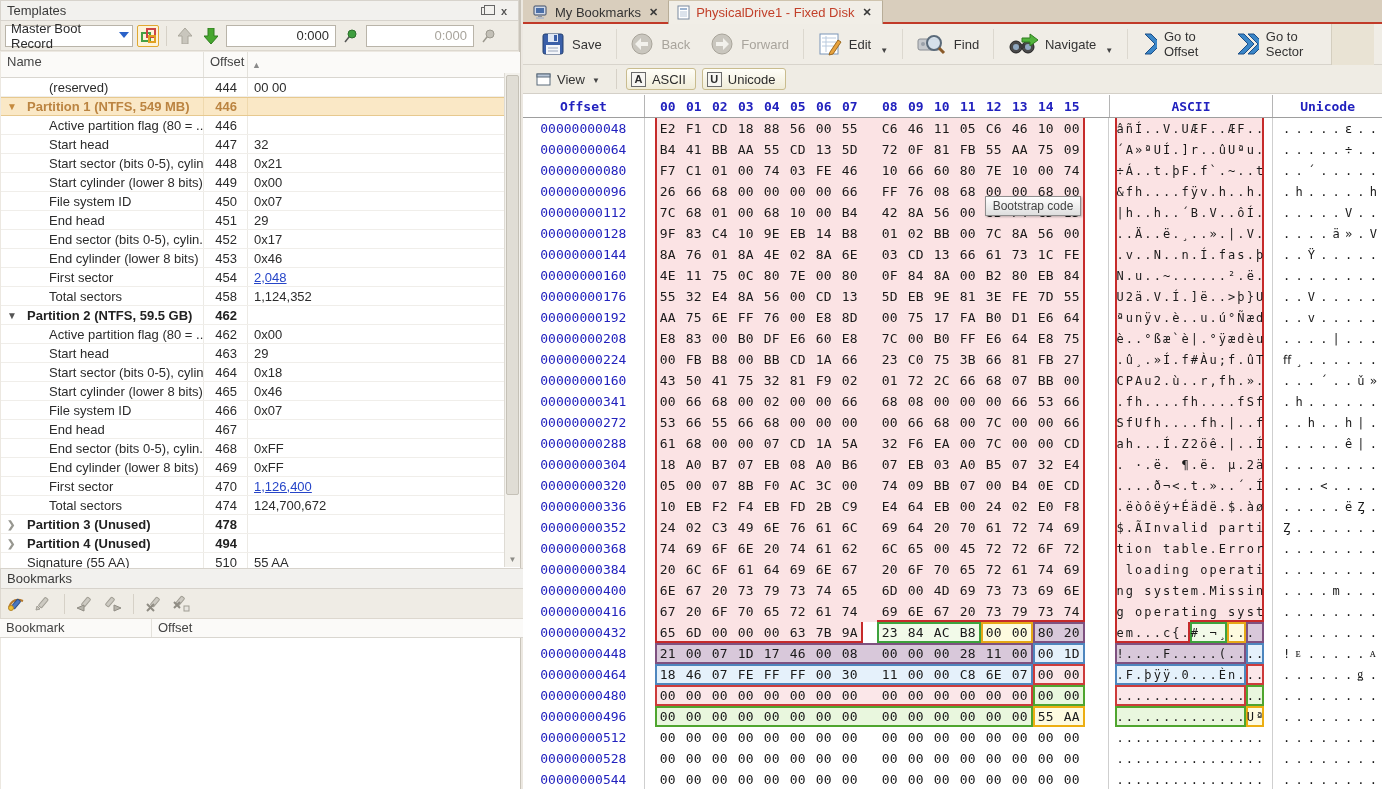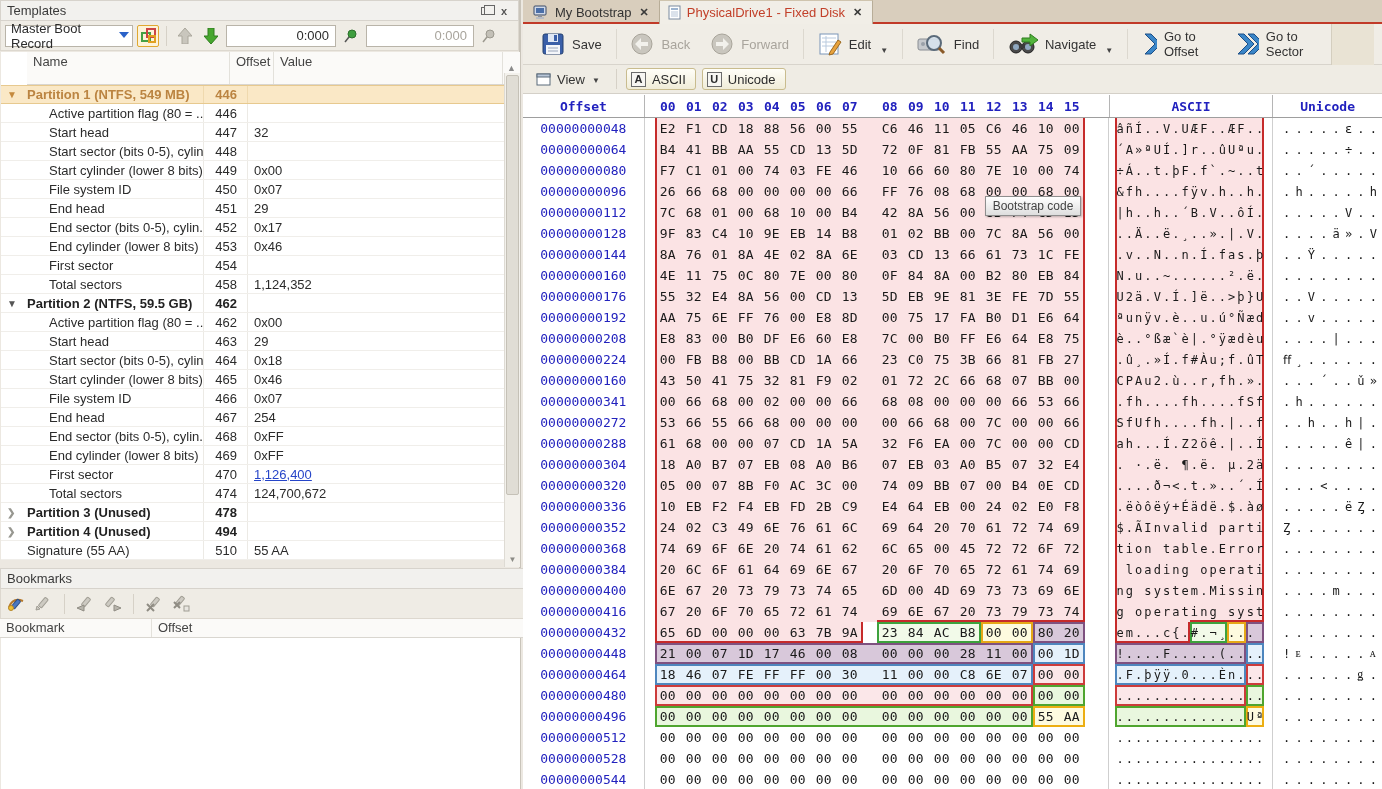--- a/index.html
+++ b/index.html
@@ -26,22 +26,22 @@
   .combo .grow { flex:1; }
   .combo-arrow { width:18px; height:20px; display:flex; align-items:center; justify-content:center; }
   .tbtn { width:22px; height:22px; display:flex; align-items:center; justify-content:center; }
   .tbtn.toggled { border:1px solid #e0a830; background:#fdf3d8; border-radius:2px; }
   .vsep { width:1px; height:20px; background:#d6d1c7; margin:0 3px; }
   .offbox { height:22px; background:#fff; border:1px solid #b9b4a9; display:flex; align-items:center;
             justify-content:flex-end; padding-right:6px; font-size:13px; }
   .offbox.dim { color:#a8a49c; }
 
   .grid { position:absolute; left:1px; top:52px; width:519px; background:#fff; }
-  .ghead { display:flex; height:33px; background:#fbfaf8; border-bottom:1px solid #d9d6d0;
-           color:#444;margin-left:26px; }
+  .ghead { display:flex; height:26px; background:#fbfaf8; border-bottom:1px solid #d9d6d0;
+           color:#444; }
   .ghead > div { padding:2px 6px; border-right:1px solid #e3e1db; }
   .gh-name { width:203px; }
   .gh-off { width:44px; }
   .gh-val { flex:1; }
   .gh-sb { width:17px; border-right:none !important; display:flex; align-items:center; justify-content:center;
            color:#8a8a8a; font-size:9px; }
   .trow { display:flex; height:19px; border-bottom:1px solid #f0eeea; align-items:center; position:relative; }
   .trow .c-name { width:203px; border-right:1px solid #eceae5; height:100%; display:flex; align-items:center;
                   white-space:nowrap; overflow:hidden; position:relative; }
   .trow .c-off { width:44px; border-right:1px solid #eceae5; height:100%; display:flex; align-items:center;
@@ -185,24 +185,32 @@
           <circle cx="8" cy="5" r="4" fill="#c3c0b7" stroke="#9b988e"></circle>
           <line x1="5" y1="8" x2="1" y2="13" stroke="#9b988e" stroke-width="1.5"></line>
         </svg>
     </div>
   </div>
 
   <div class="grid">
     <div class="ghead">
       <div class="gh-name">Name</div>
       <div class="gh-off">Offset</div>
-      <div class="gh-val">Value</div>
       <div class="gh-sb">▲</div>
     </div>
     <div id="tpl-rows">
+        <div class="trow">
+          <div class="c-name">
+            <span style="padding-left: 48px;">(reserved)</span>
+          </div>
+          <div class="c-off">444</div>
+          <div class="c-val">
+            <span>00 00</span>
+          </div>
+        </div>
         <div class="trow bold sel">
           <div class="c-name">
             <span class="chev">▼</span>
             <span style="padding-left: 26px;">Partition 1 (NTFS, 549 MB)</span>
           </div>
           <div class="c-off">446</div>
           <div class="c-val">
             <span></span>
           </div>
         </div>
@@ -219,20 +227,23 @@
           <div class="c-off">447</div>
           <div class="c-val">
             <span>32</span>
           </div>
         </div>
         <div class="trow">
           <div class="c-name">
             <span style="padding-left: 48px;">Start sector (bits 0-5), cylin...</span>
           </div>
           <div class="c-off">448</div>
+          <div class="c-val">
+            <span>0x21</span>
+          </div>
         </div>
         <div class="trow">
           <div class="c-name">
             <span style="padding-left: 48px;">Start cylinder (lower 8 bits)</span>
           </div>
           <div class="c-off">449</div>
           <div class="c-val">
             <span>0x00</span>
           </div>
         </div>
@@ -270,20 +281,23 @@
           <div class="c-off">453</div>
           <div class="c-val">
             <span>0x46</span>
           </div>
         </div>
         <div class="trow">
           <div class="c-name">
             <span style="padding-left: 48px;">First sector</span>
           </div>
           <div class="c-off">454</div>
+          <div class="c-val">
+            <span class="linkval">2,048</span>
+          </div>
         </div>
         <div class="trow">
           <div class="c-name">
             <span style="padding-left: 48px;">Total sectors</span>
           </div>
           <div class="c-off">458</div>
           <div class="c-val">
             <span>1,124,352</span>
           </div>
         </div>
@@ -340,23 +354,20 @@
           <div class="c-off">466</div>
           <div class="c-val">
             <span>0x07</span>
           </div>
         </div>
         <div class="trow">
           <div class="c-name">
             <span style="padding-left: 48px;">End head</span>
           </div>
           <div class="c-off">467</div>
-          <div class="c-val">
-            <span>254</span>
-          </div>
         </div>
         <div class="trow">
           <div class="c-name">
             <span style="padding-left: 48px;">End sector (bits 0-5), cylin...</span>
           </div>
           <div class="c-off">468</div>
           <div class="c-val">
             <span>0xFF</span>
           </div>
         </div>
@@ -487,21 +498,21 @@
   <div class="tabs">
     <div class="tab">
       <span>
         <svg width="16" height="14">
             <rect x="1" y="1" width="12" height="9" rx="1" fill="#cfd8e8" stroke="#3a4a66"></rect>
             <rect x="3" y="3" width="8" height="5" fill="#4a6ea8"></rect>
             <rect x="5" y="10" width="4" height="2" fill="#8a8f99"></rect>
             <rect x="3" y="12" width="8" height="2" fill="#b8bcc4"></rect>
           </svg>
       </span>
-      <span>My Bootstrap</span>
+      <span>My Bookmarks</span>
       <span class="x">✕</span>
     </div>
     <div class="tab active">
       <span>
         <svg width="13" height="15">
             <rect x="1" y="1" width="11" height="13" fill="#fff" stroke="#7a8aa0"></rect>
             <rect x="3" y="3" width="7" height="2" fill="#9db4d0"></rect>
             <path d="M3 7 H10 M3 9 H10 M3 11 H10" stroke="#b8c6d8" stroke-width="1"></path>
           </svg>
       </span>

